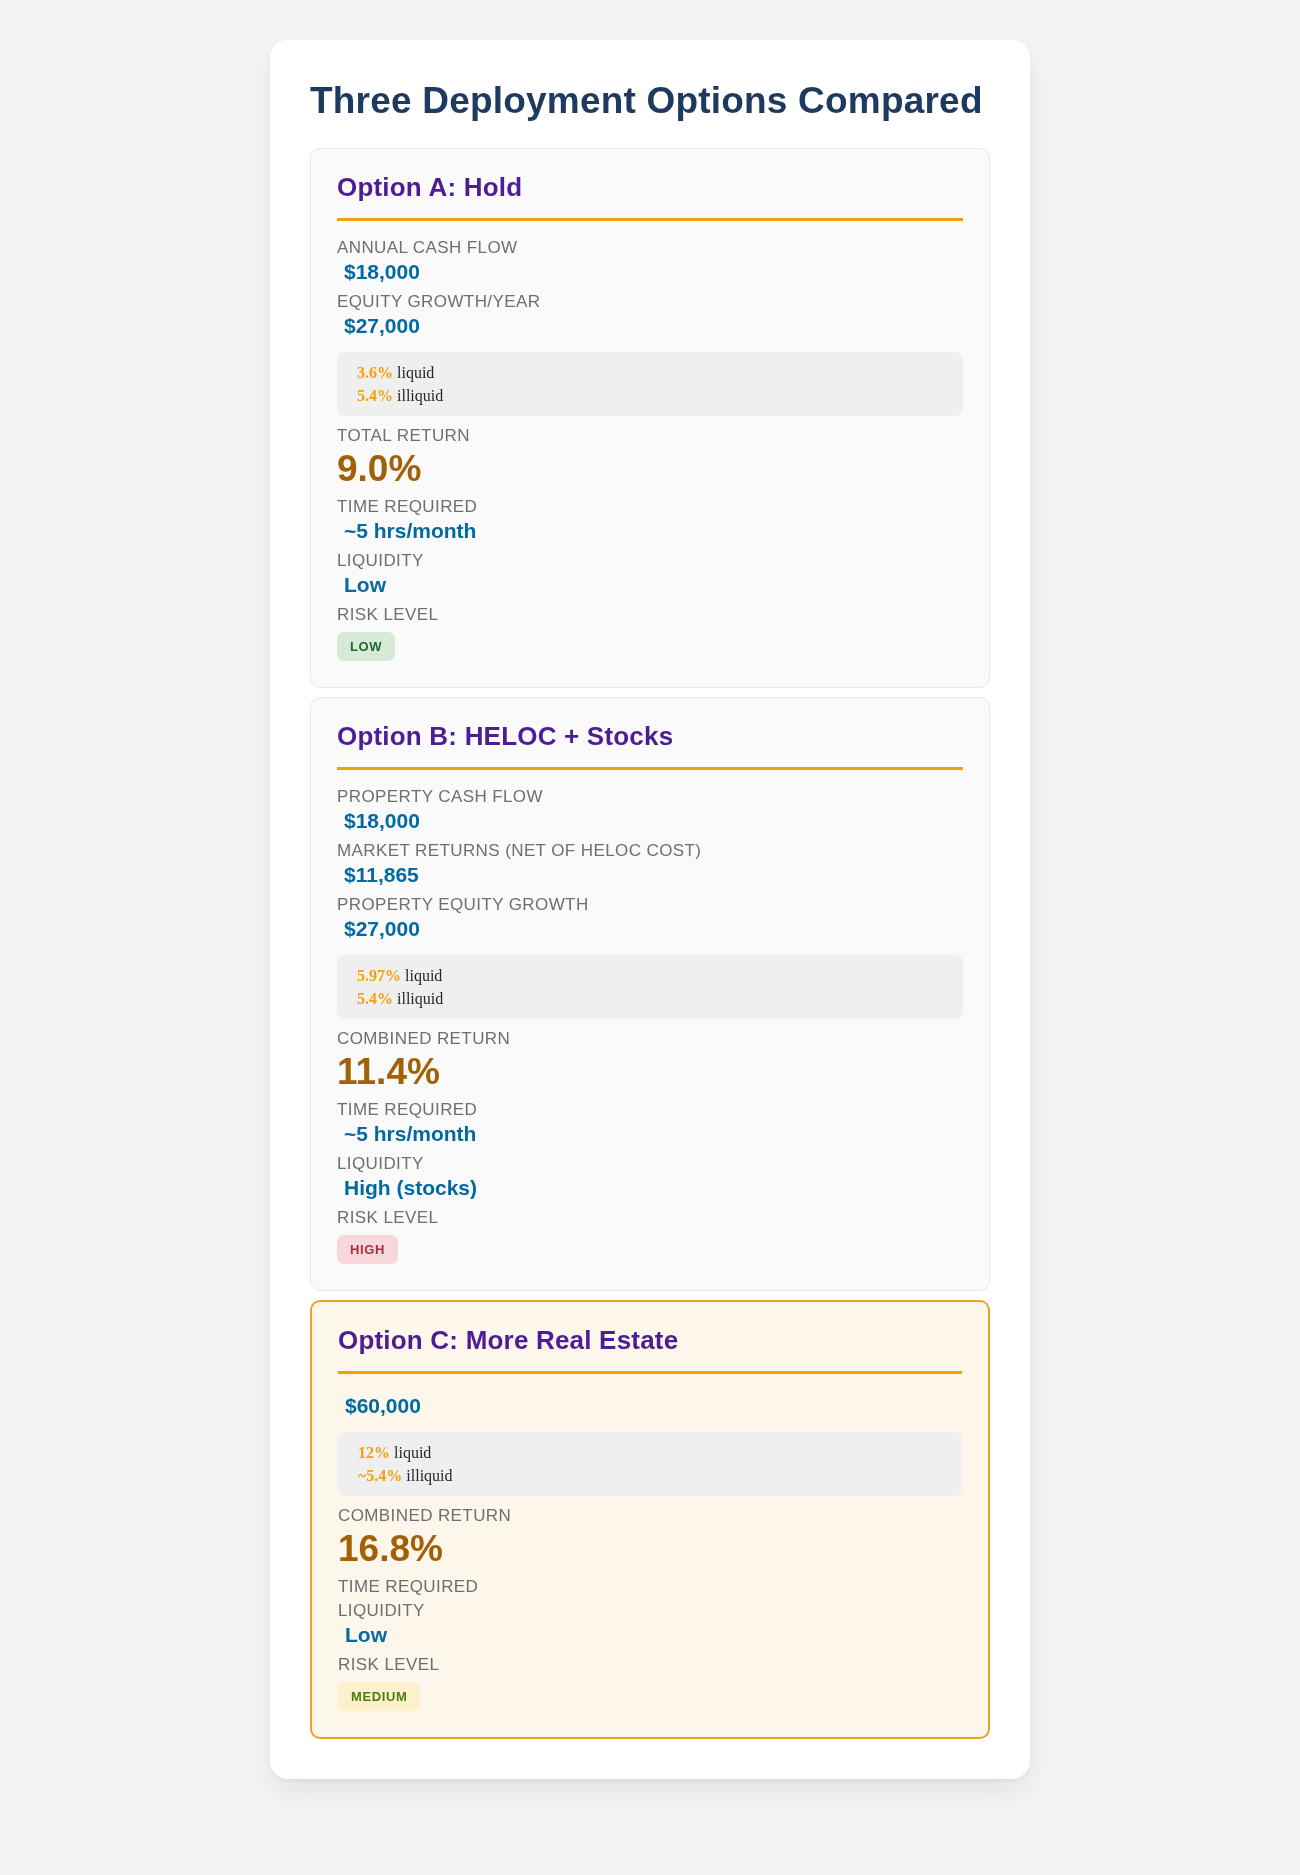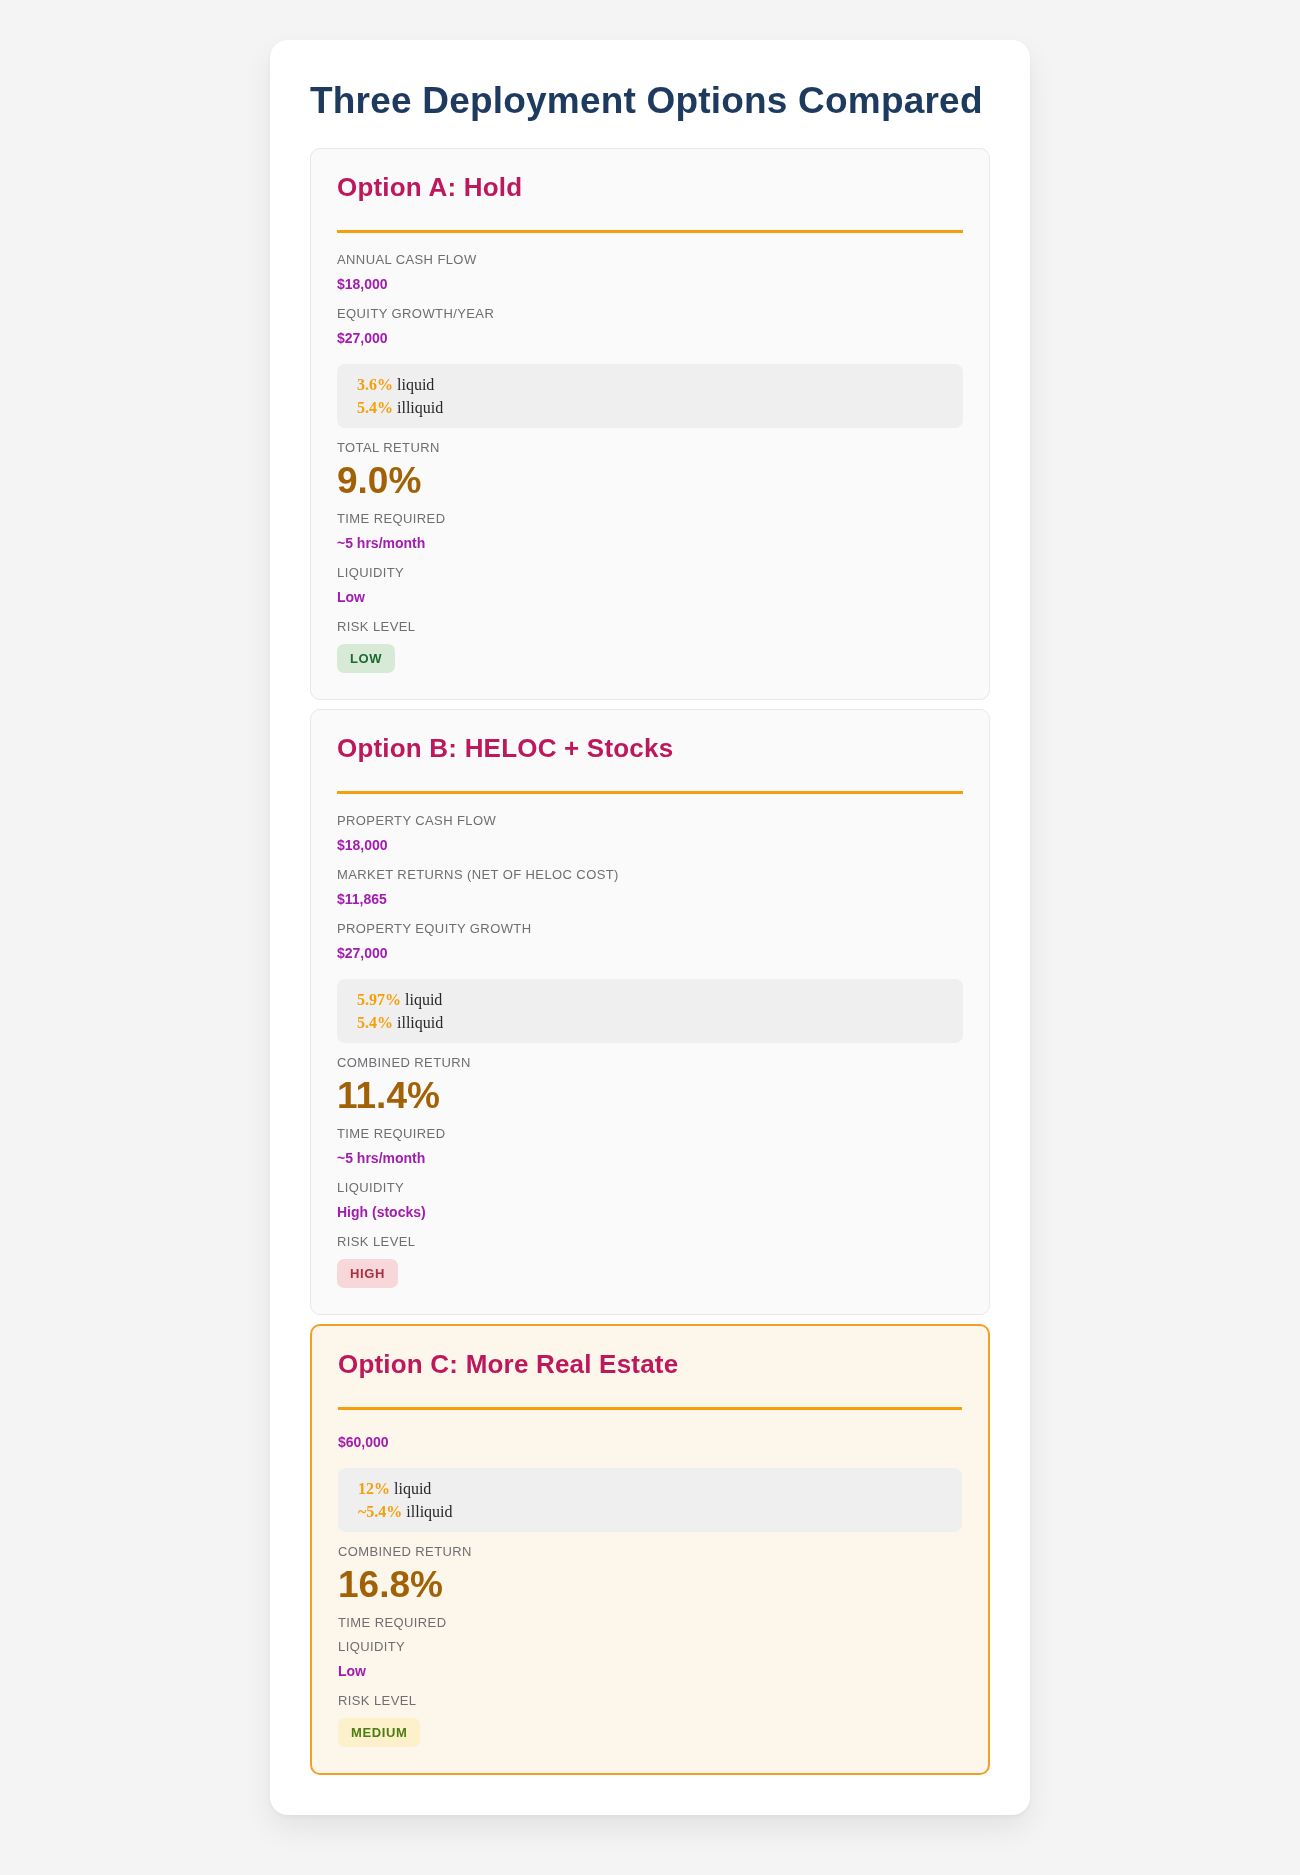--- a/index.html
+++ b/index.html
@@ -35,38 +35,39 @@
   .card--highlight {
     background: #fdf6ea;
     border: 2px solid #f0a125;
     margin-bottom: 0;
   }
   h2.card-title {
     margin: 0 0 18px;
     font-size: 26px;
     line-height: 33px;
     font-weight: 700;
-    color: #be185d;
+    color: #4c1d95;
     letter-spacing: 0.2px;
-    padding-bottom: 26px;
+    padding-bottom: 14px;
     border-bottom: 3px solid #f5a00b;
   }
   .metric { margin-bottom: 7px; }
   .metric-label {
-    font-size: 13px;
+    font-size: 17px;
     line-height: 17px;
     color: #6e6e73;
     letter-spacing: 0.4px;
     margin-bottom: 2px;
   }
   .metric-value {
-    font-size: 14px;
+    font-size: 21px;
     line-height: 28px;
     font-weight: 700;
-    color: #a21caf;
+    color: #0369a1;
+    margin-left: 7px;
   }
   .liq-box {
     background: #efeff0;
     border-radius: 8px;
     padding: 9px 20px;
     margin: 12px 0 11px;
   }
   .liq-line {
     font-size: 16px;
     line-height: 23px;

